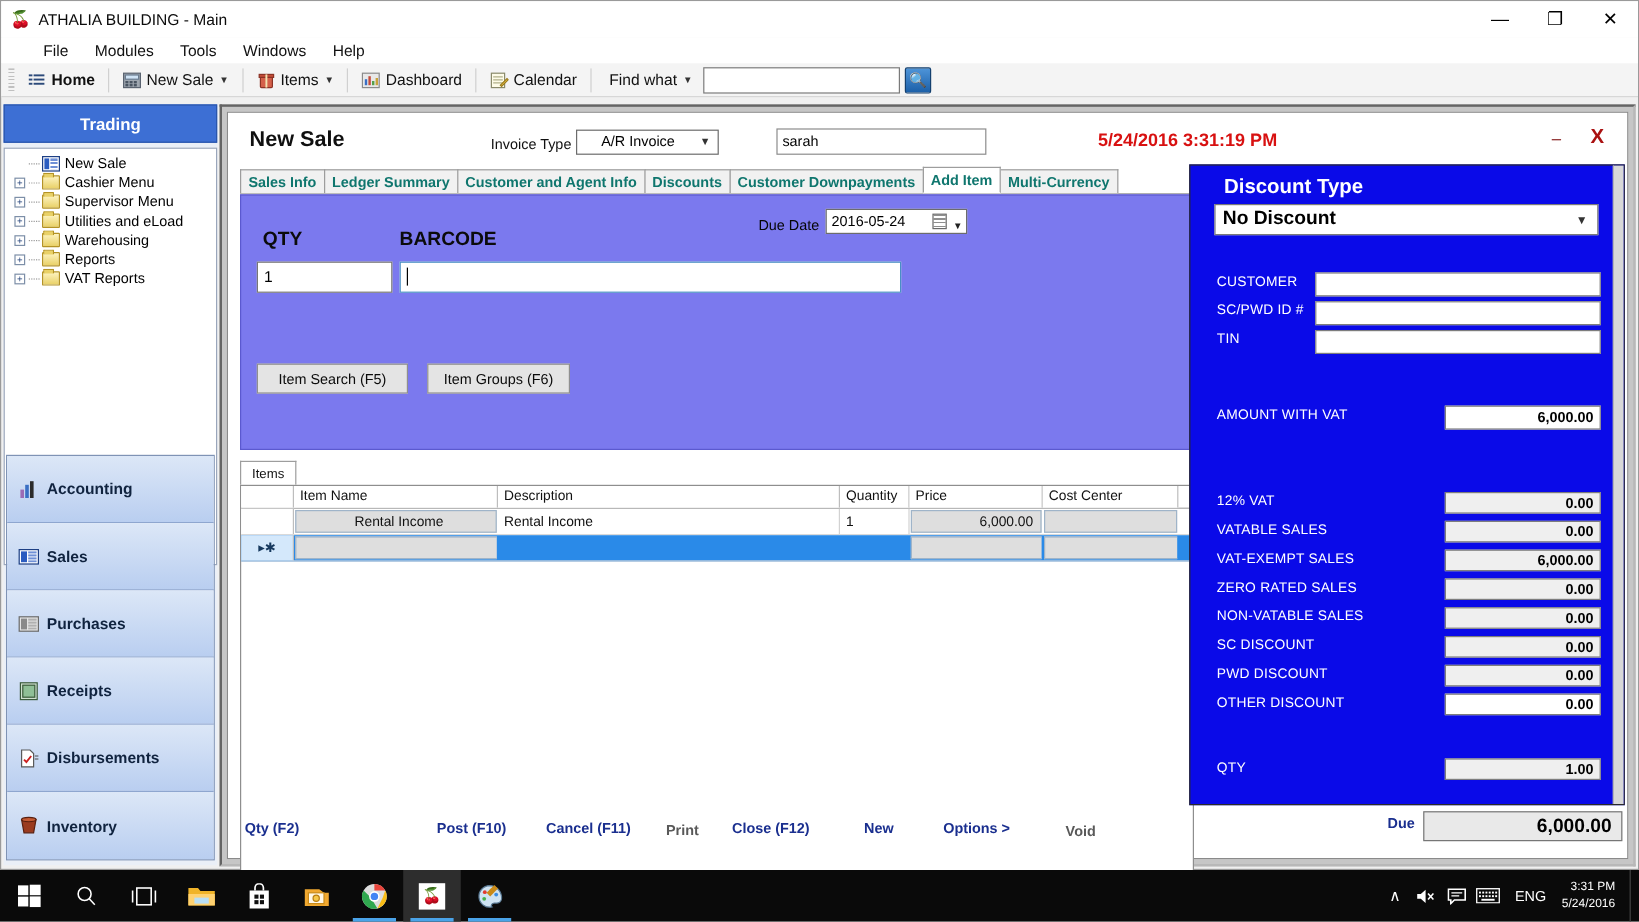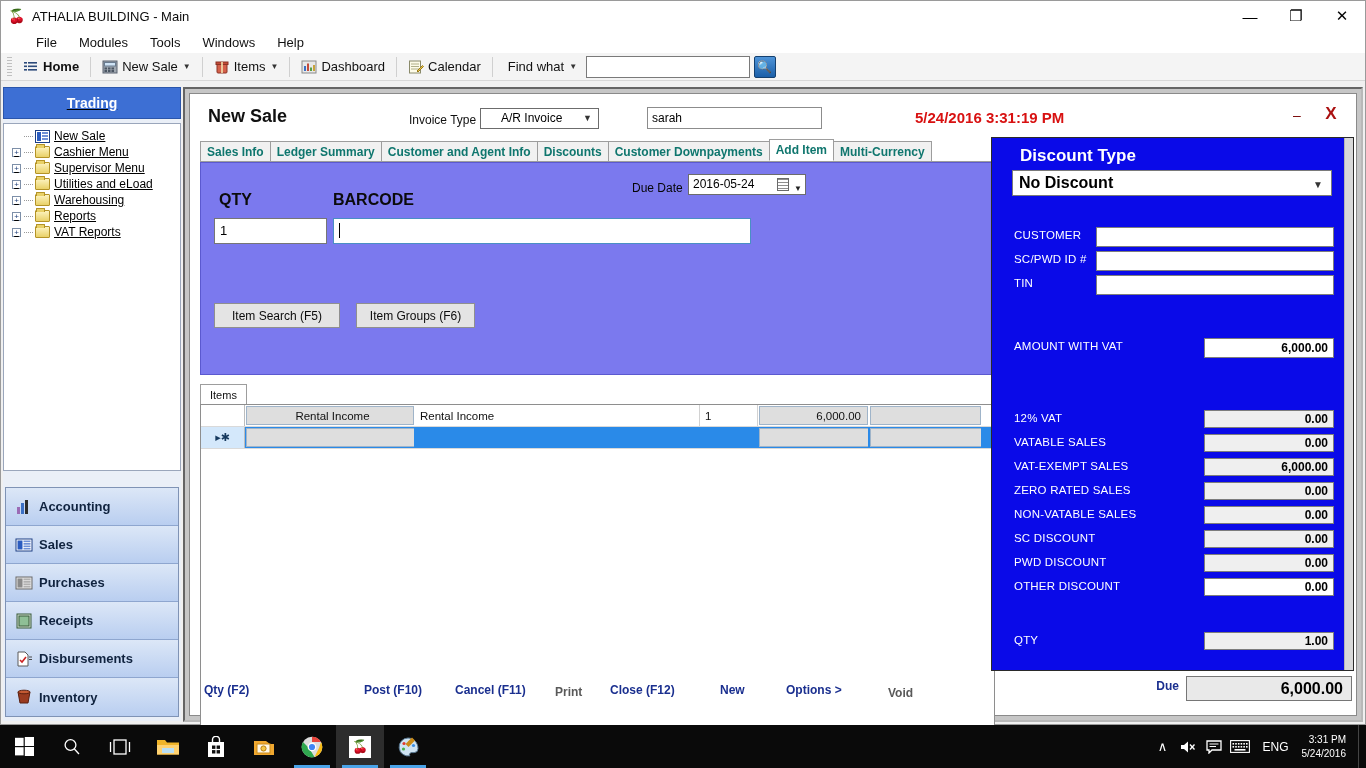--- a/index.html
+++ b/index.html
@@ -65,21 +65,20 @@
     background: linear-gradient(#4e94d8, #1b5fa8);
     border: 1px solid #14406f; border-radius: 2px;
     display: flex; align-items: center; justify-content: center;
     color: #fff; font-size: 12px; cursor: default;
   }
 
   
   #sidebar {
     position: absolute; left: 2px; top: 86px; width: 178px; height: 634px;
     background: #eaeff7;
-    text-decoration: underline;
   }
   .side-head {
     height: 32px; background: #3d6fd4; color: #fff; font-weight: bold; font-size: 14px;
     display: flex; align-items: center; justify-content: center;
     border: 1px solid #2a55ab;
   }
   .tree {
     margin-top: 4px; height: 348px; background: #fff; border: 1px solid #9aa6bb; padding: 4px 2px;
   }
   .tree-row { display: flex; align-items: center; height: 16px; font-size: 12px; color: #000; padding-left: 6px; cursor: default; }
@@ -104,21 +103,21 @@
   .gridicon:before {
     content: ""; position: absolute; left: 1px; top: 1px; width: 4px; height: 9px; background: #2b5cc0;
   }
   .gridicon:after {
     content: ""; position: absolute; left: 6px; top: 1px; right: 1px; height: 9px;
     background-image: repeating-linear-gradient(to bottom, #6f90d6 0 2px, #fff 2px 3px);
   }
 
   .side-buttons { position: absolute; left: 2px; bottom: 4px; width: 174px; border: 1px solid #7f93b5; }
   .side-btn {
-    height: 38px; display: flex; align-items: center; padding-left: 9px;
+    height: 56px; display: flex; align-items: center; padding-left: 9px;
     background: linear-gradient(#dce7f7, #b9cef0);
     border-bottom: 1px solid #8ea6cf; font-size: 13px; font-weight: bold; color: #10233f; cursor: default;
   }
   .side-btn:last-child { border-bottom: none; }
   .side-btn .sb-ico { width: 18px; height: 18px; margin-right: 6px; display: inline-block; position: relative; flex: 0 0 auto; }
 
   
   #mdi {
     position: absolute; left: 182px; top: 86px; right: 2px; bottom: 2px;
     background: #c6c6c6; border: 2px inset #b8b8b8;
@@ -573,20 +572,28 @@
         </div>
         <div class="pbtn search">Item Search (F5)</div>
         <div class="pbtn groups">Item Groups (F6)</div>
       </div>
 
       <div class="items-tabstrip">
         <div class="items-tab">Items</div>
       </div>
 
       <div class="grid">
+        <div class="grid-header">
+          <div class="rowhdr"></div>
+          <div class="gh" style="width:170px">Item Name</div>
+          <div class="gh" style="width:285px">Description</div>
+          <div class="gh" style="width:58px">Quantity</div>
+          <div class="gh" style="width:111px">Price</div>
+          <div class="gh" style="width:113px">Cost Center</div>
+        </div>
 
         <div class="grid-row">
           <div class="rowhdr"></div>
           <div class="gc btnlike" style="width:168px">Rental Income</div>
           <div class="gc" style="width:285px">Rental Income</div>
           <div class="gc" style="width:58px">1</div>
           <div class="gc numeric" style="width:109px">6,000.00</div>
           <div class="gc greycell" style="width:111px"></div>
         </div>
 

